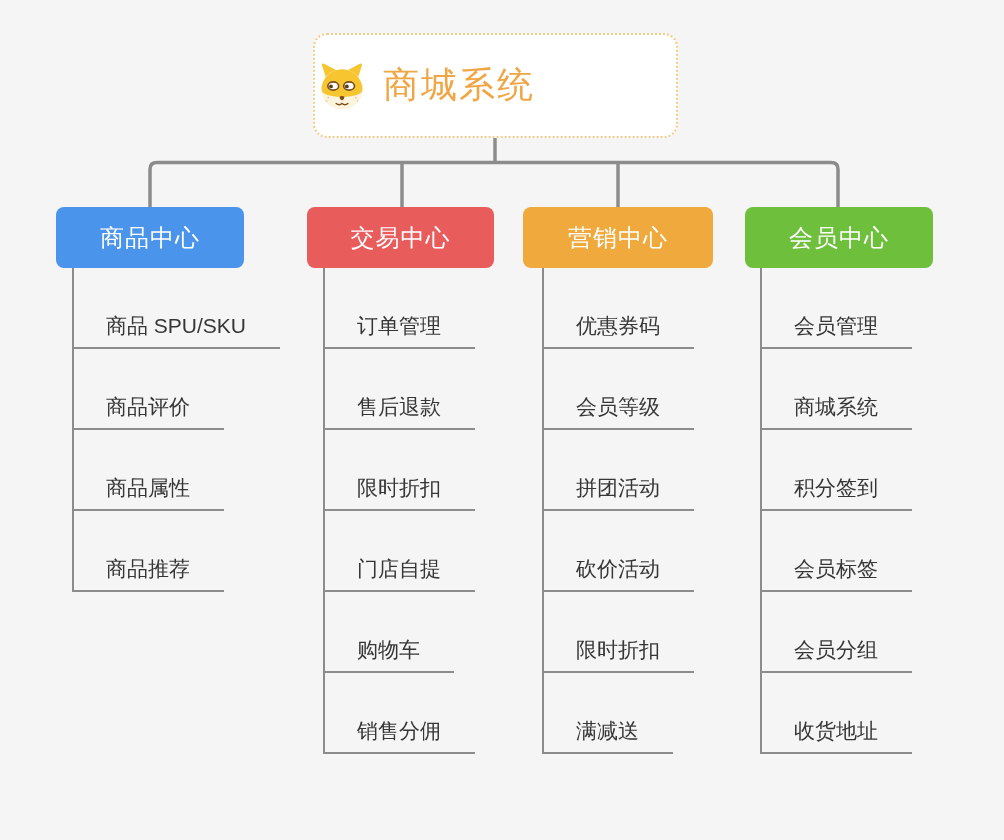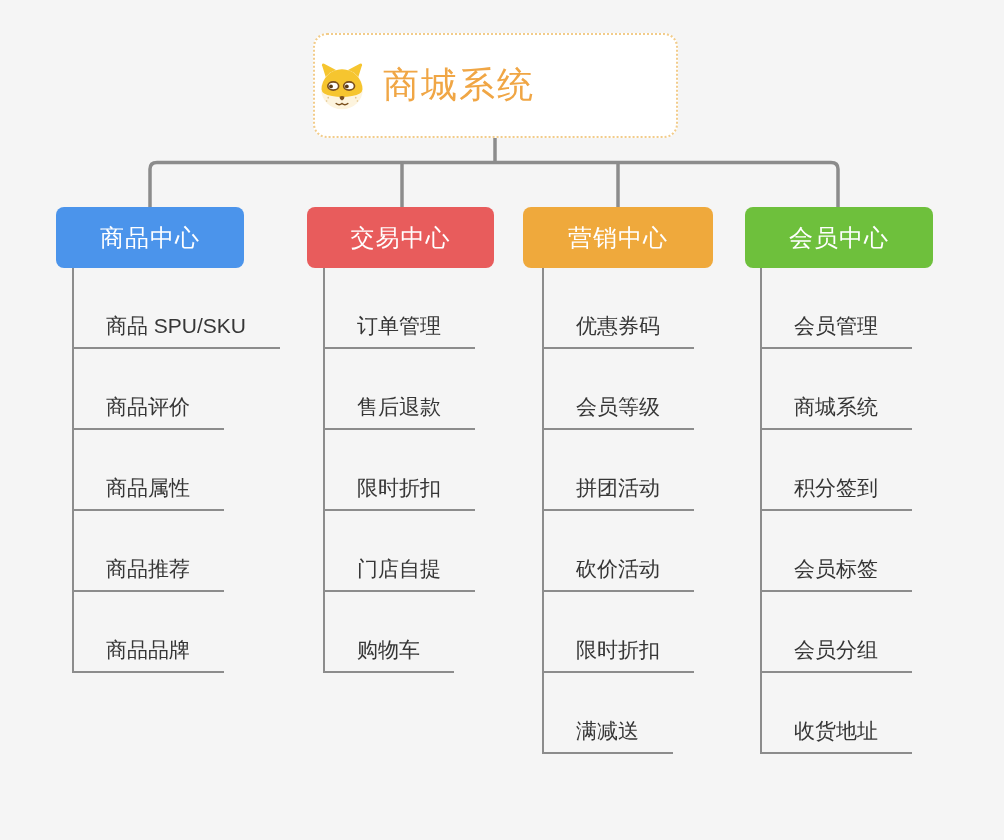--- a/index.html
+++ b/index.html
@@ -111,28 +111,28 @@
   </div>
   <div class="branch-box branch-3" style="background-color: rgb(110, 192, 60);">
     <span>会员中心</span>
   </div>
 
   <ul class="item-list list-0">
     <li>商品 SPU/SKU</li>
     <li>商品评价</li>
     <li>商品属性</li>
     <li>商品推荐</li>
-    <li>商品品牌</li>
   </ul>
   <ul class="item-list list-1">
     <li>订单管理</li>
     <li>售后退款</li>
     <li>限时折扣</li>
     <li>门店自提</li>
     <li>购物车</li>
+    <li>销售分佣</li>
   </ul>
   <ul class="item-list list-2">
     <li>优惠券码</li>
     <li>会员等级</li>
     <li>拼团活动</li>
     <li>砍价活动</li>
     <li>限时折扣</li>
     <li>满减送</li>
   </ul>
   <ul class="item-list list-3">

